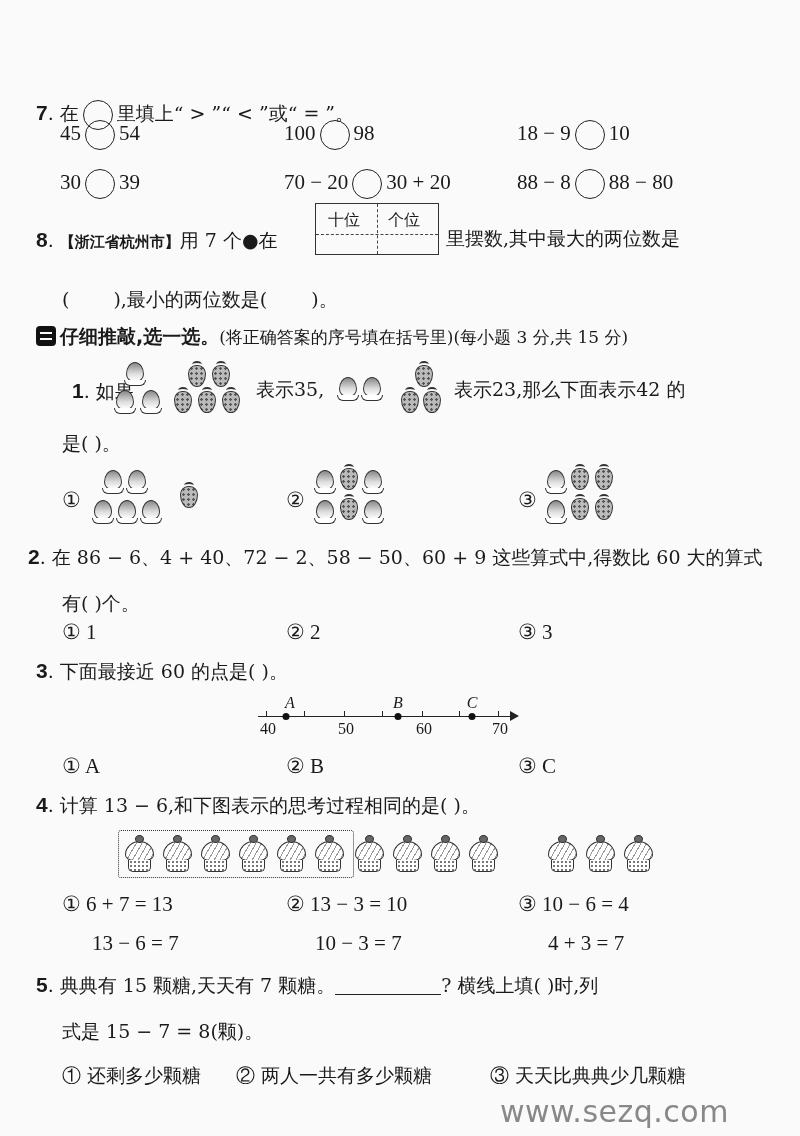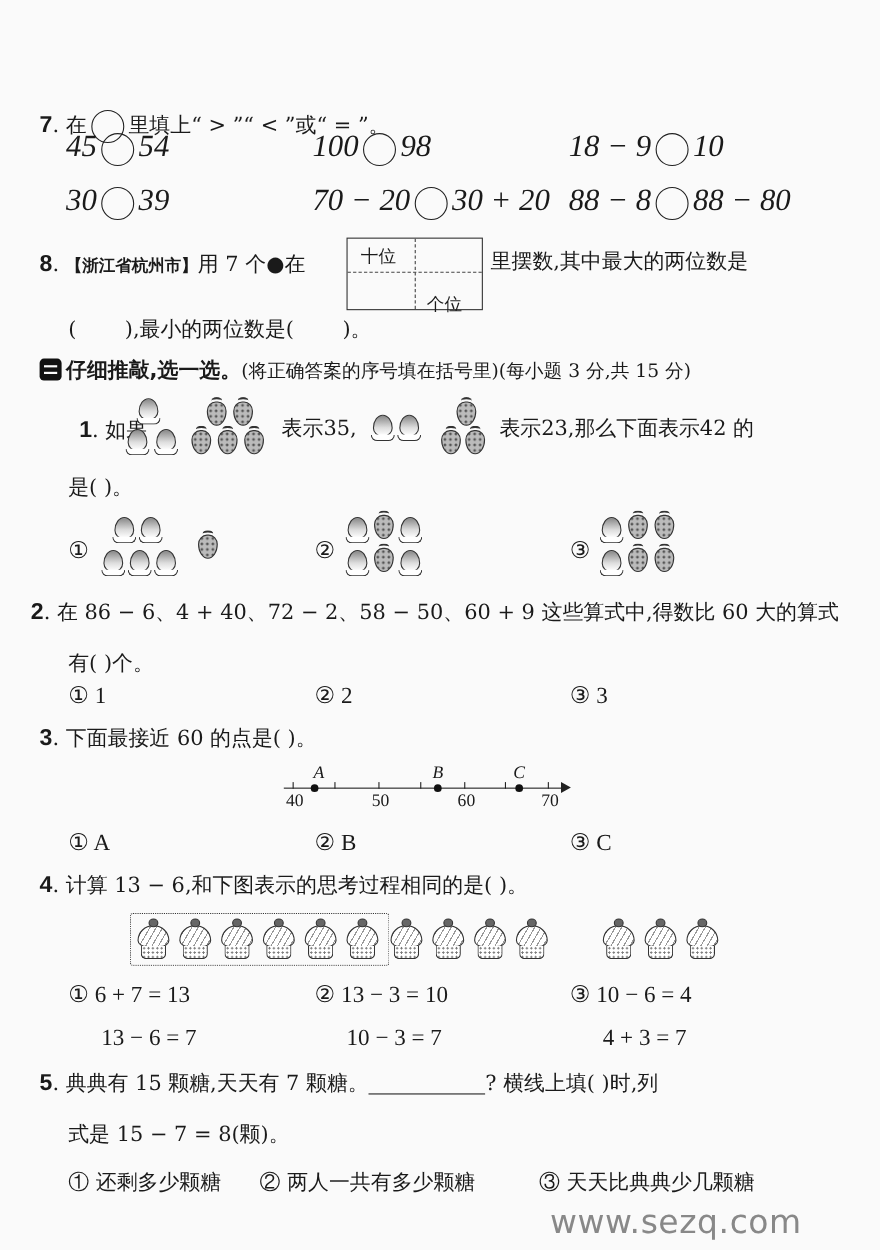--- a/index.html
+++ b/index.html
@@ -5,30 +5,30 @@
   html, body { margin:0; padding:0; }
   body {
     width:800px; height:1136px; overflow:hidden;
     background:#fafafa;
     font-family:"DejaVu Serif","Liberation Serif",serif;
     color:#1a1a1a;
     position:relative;
   }
   .abs { position:absolute; }
   .line { position:absolute; font-size:19px; white-space:nowrap; line-height:1; }
-  .num { font-family:"Liberation Serif","DejaVu Serif",serif; font-size:28px;font-style:italic; }
+  .num { font-family:"Liberation Serif","DejaVu Serif",serif; font-size:21px; }
   .qnum { font-family:"Liberation Sans","DejaVu Sans",sans-serif; font-weight:bold; font-size:21px; }
   .circ {
     display:inline-block; width:30px; height:30px; border:1.5px solid #222;
     border-radius:50%; vertical-align:middle; margin:0 4px; box-sizing:border-box;
   }
   .opt { font-family:"Liberation Serif","DejaVu Serif",serif; font-size:21px; }
   .paren-gap { display:inline-block; width:44px; }
   .placevalue {
-    position:absolute; left:315px; top:216px; width:124px; height:66px;
+    position:absolute; left:315px; top:203px; width:124px; height:52px;
     border:1.5px solid #333; box-sizing:border-box;
   }
   .pv-v { position:absolute; left:61px; top:0; bottom:0; border-left:1px dashed #444; }
   .pv-h { position:absolute; left:0; right:0; top:30px; border-top:1px dashed #444; }
   .pv-l { position:absolute; top:6px; font-size:16px; }
   .sec-icon {
     display:inline-block; width:20px; height:20px; background:#111; border-radius:4px;
     position:relative; vertical-align:-3px; margin-right:4px;
   }
   .sec-icon::before, .sec-icon::after {
@@ -113,21 +113,21 @@
   <span>88 − 8</span><span class="circ"></span><span>88 − 80</span>
 </div>
 
 <div class="line" style="left:36px;top:229px;">
   <span class="qnum">8</span><span>. </span><span class="small bold" style="font-size:15px;">【浙江省杭州市】</span><span>用 7 个●在</span>
 </div>
 <div class="placevalue">
   <div class="pv-v"></div>
     <div class="pv-h"></div>
   <span class="pv-l" style="left:12px;">十位</span>
-  <span class="pv-l" style="left:72px;margin-top:44px;">个位</span>
+  <span class="pv-l" style="left:72px;">个位</span>
 </div>
 <div class="line" style="left:446px;top:229px;">里摆数,其中最大的两位数是</div>
 <div class="line" style="left:62px;top:290px;">
   <span>(</span><span class="paren-gap"></span><span>),最小的两位数是(</span><span class="paren-gap"></span><span>)。</span>
 </div>
 
 <div class="line" style="left:36px;top:326px;">
   <span class="sec-icon"></span><span class="bold">仔细推敲,选一选。</span><span class="small">(将正确答案的序号填在括号里)(每小题 3 分,共 15 分)</span>
 </div>
 

